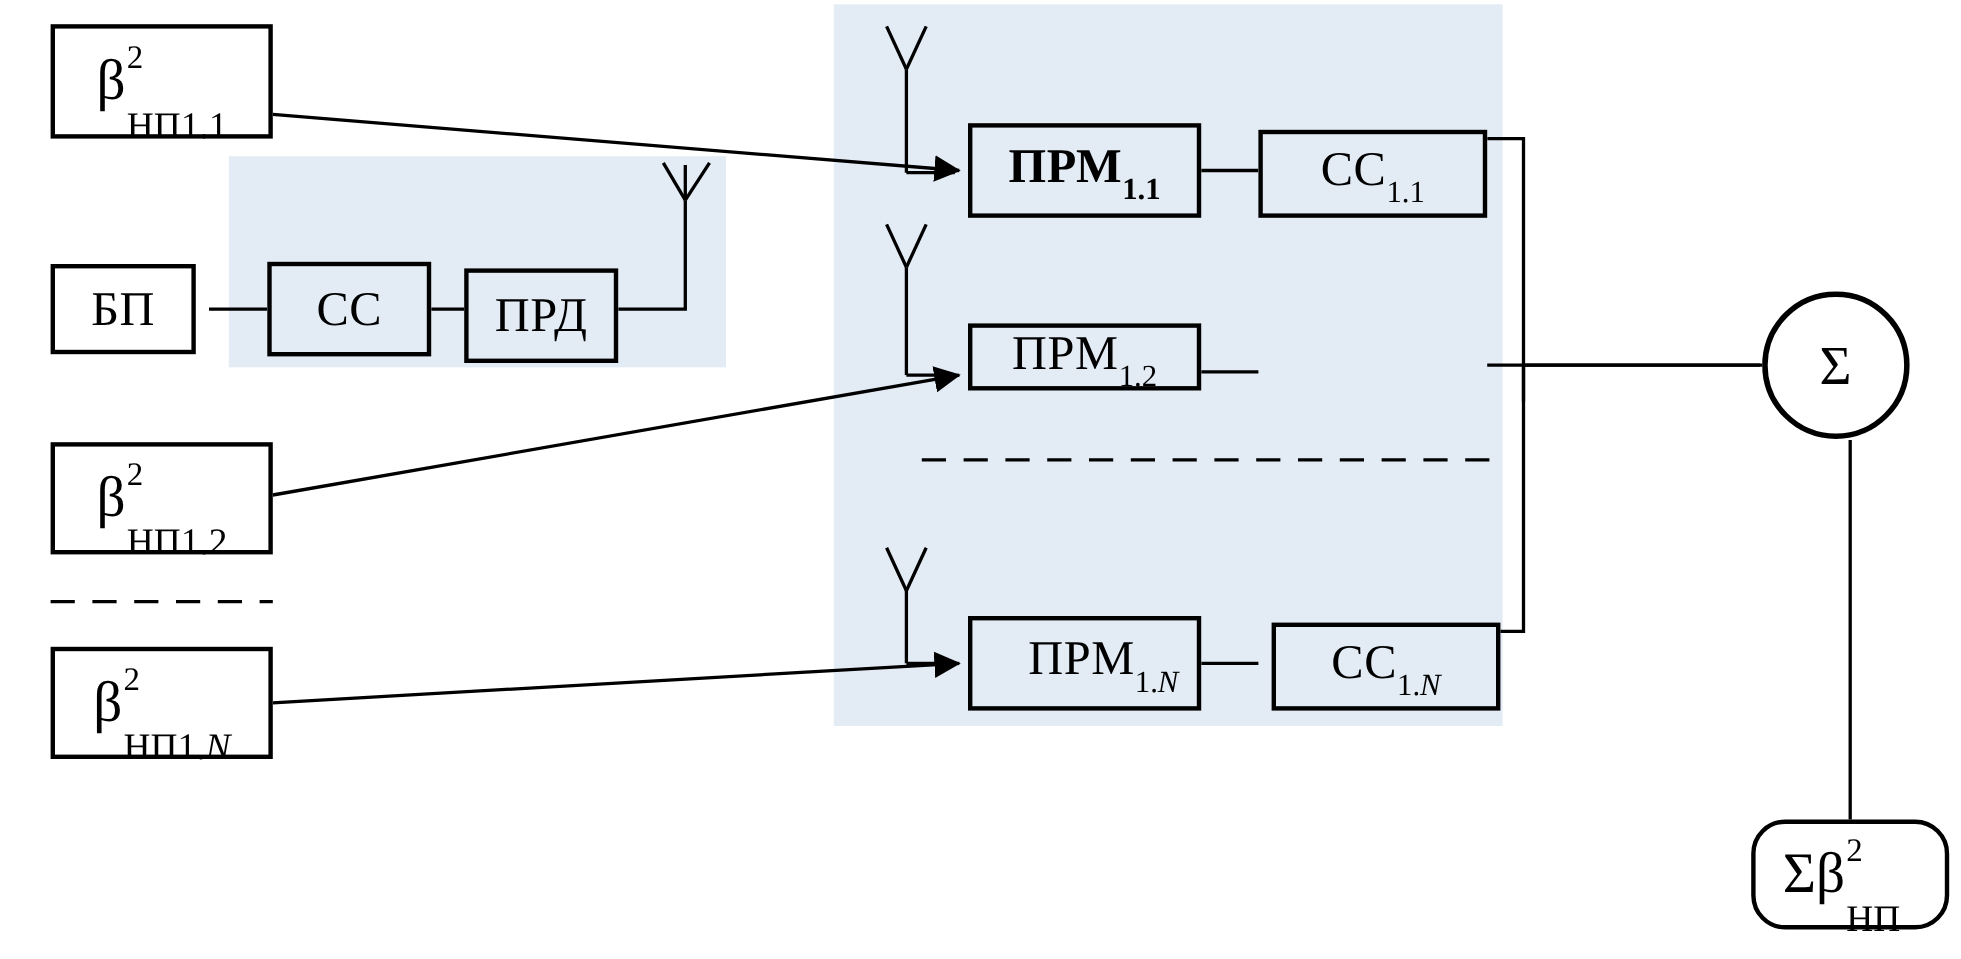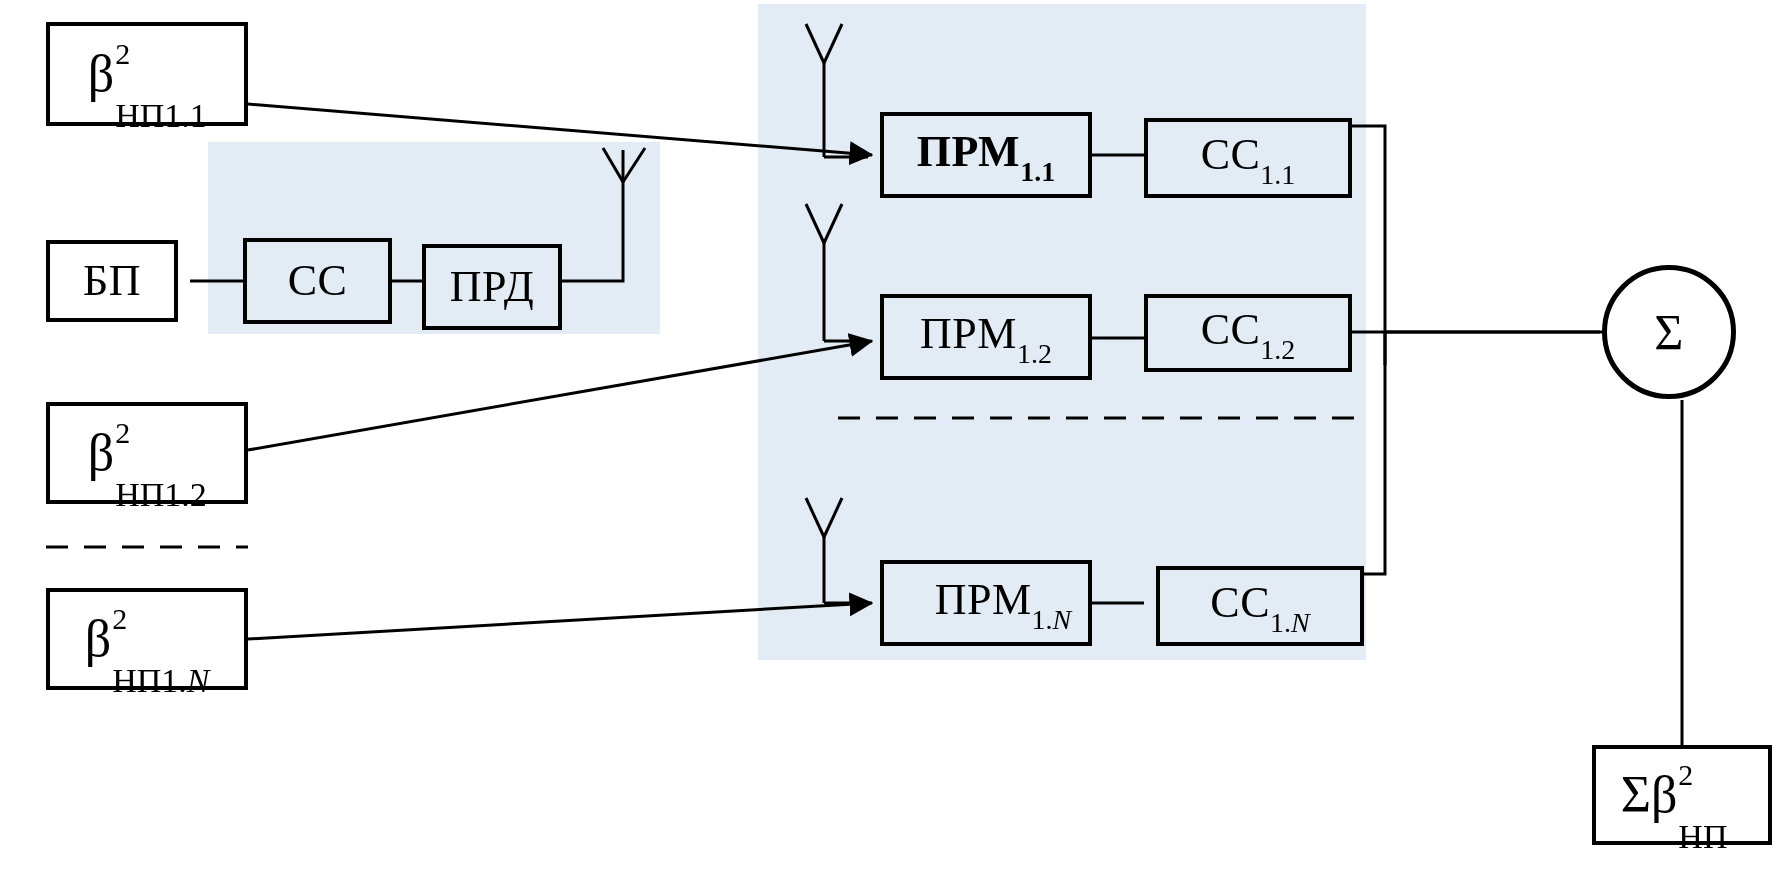--- a/index.html
+++ b/index.html
@@ -197,37 +197,34 @@
     <span class="lbl">ПРД</span>
   </div>
 
   <div class="node shaded" style="left:880px; top:112px; width:212px; height:86px;font-weight:bold;">
     <span class="lbl"><span>ПРМ</span><span class="sub-inline">1.1</span></span>
   </div>
   <div class="node shaded" style="left:1144px; top:118px; width:208px; height:80px;">
     <span class="lbl"><span>СС</span><span class="sub-inline">1.1</span></span>
   </div>
 
-  <div class="node shaded" style="left:880px; top:294px; width:212px; height:86px;">
+  <div class="node shaded" style="left:880px; top:294px; width:212px; height:61px;align-items:flex-end;">
     <span class="lbl"><span>ПРМ</span><span class="sub-inline">1.2</span></span>
-  </div>
-  <div class="node shaded" style="left:1144px; top:294px; width:208px; height:78px;">
-    <span class="lbl"><span>СС</span><span class="sub-inline">1.2</span></span>
   </div>
 
   <div class="node shaded" style="left:880px; top:560px; width:212px; height:86px;padding-left:34px;">
     <span class="lbl"><span>ПРМ</span><span class="sub-inline"><span>1.</span><span class="ital">N</span></span></span>
   </div>
   <div class="node shaded" style="left:1144px; top:566px; width:208px; height:80px;margin-left:12px;">
     <span class="lbl"><span>СС</span><span class="sub-inline"><span>1.</span><span class="ital">N</span></span></span>
   </div>
 
   <div class="node circle" style="left:1602px; top:265px; width:134px; height:134px;">
     <span class="lbl lbl-sigma">Σ</span>
   </div>
 
-  <div class="node" style="left:1592px; top:745px; width:180px; height:100px;">
+  <div class="node" style="left:1592px; top:745px; width:180px; height:100px;border-radius:31px;">
     <span class="math">
       <span class="base">Σβ</span><span class="stack"><span class="sup">2</span><span class="sub">НП</span></span><span style="display:inline-block;width:66px"></span>
     </span>
   </div>
 
 </div>
 
 </body></html>

